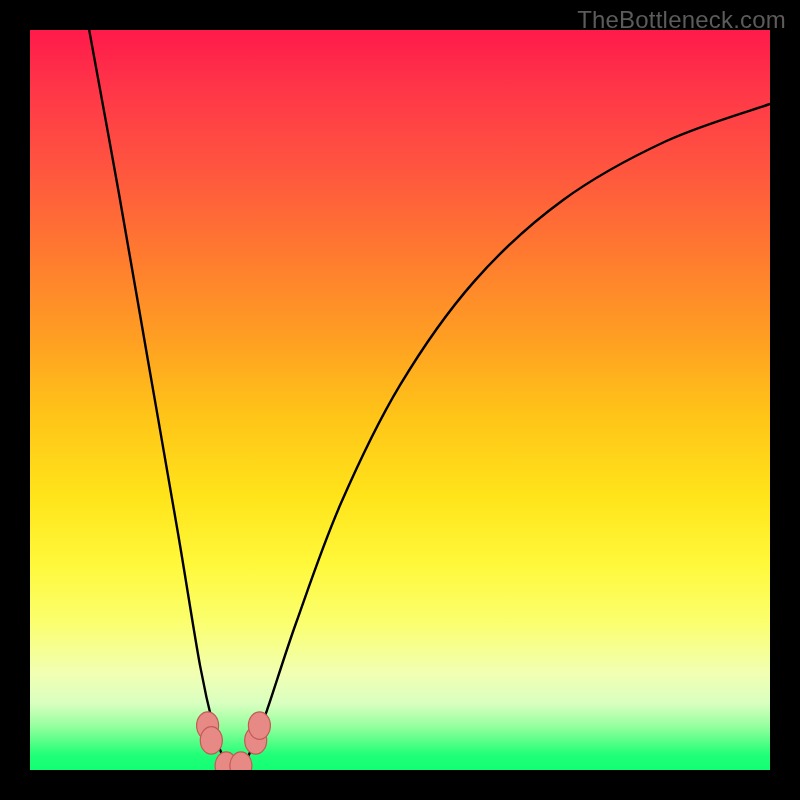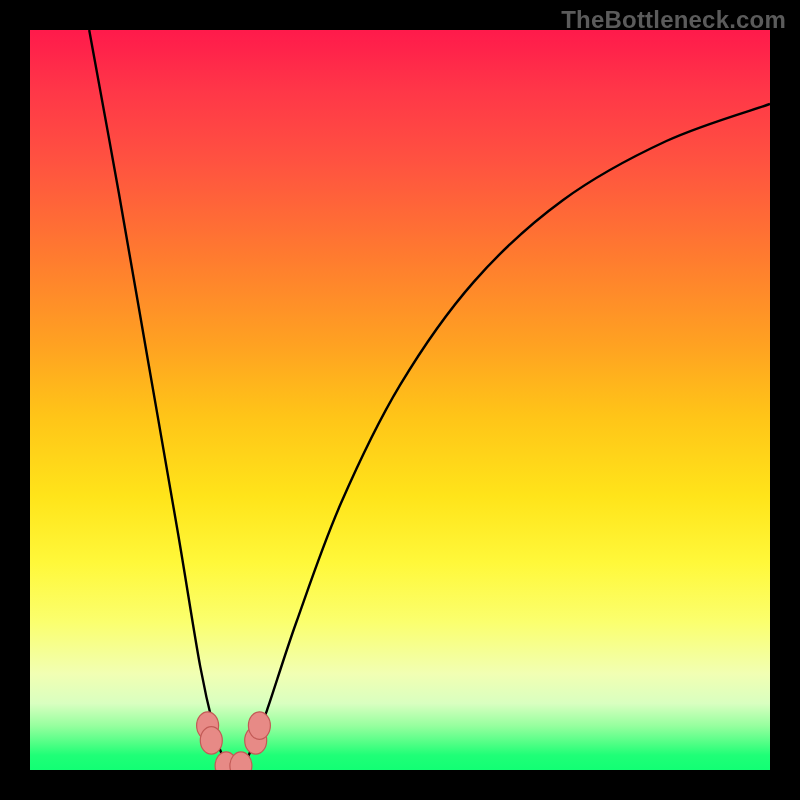--- a/index.html
+++ b/index.html
@@ -40,21 +40,21 @@
       #1fff77 98%,
       #12ff74 100%
     );
   }
   .watermark {
     position: absolute;
     top: 6px;
     right: 14px;
     color: #5b5b5b;
     font-size: 24px;
-    font-weight: 700;
+    font-weight: 400;
     letter-spacing: 0.2px;
     user-select: none;
   }
   svg.curve {
     position: absolute;
     inset: 0;
     width: 100%;
     height: 100%;
   }
   svg.markers {

